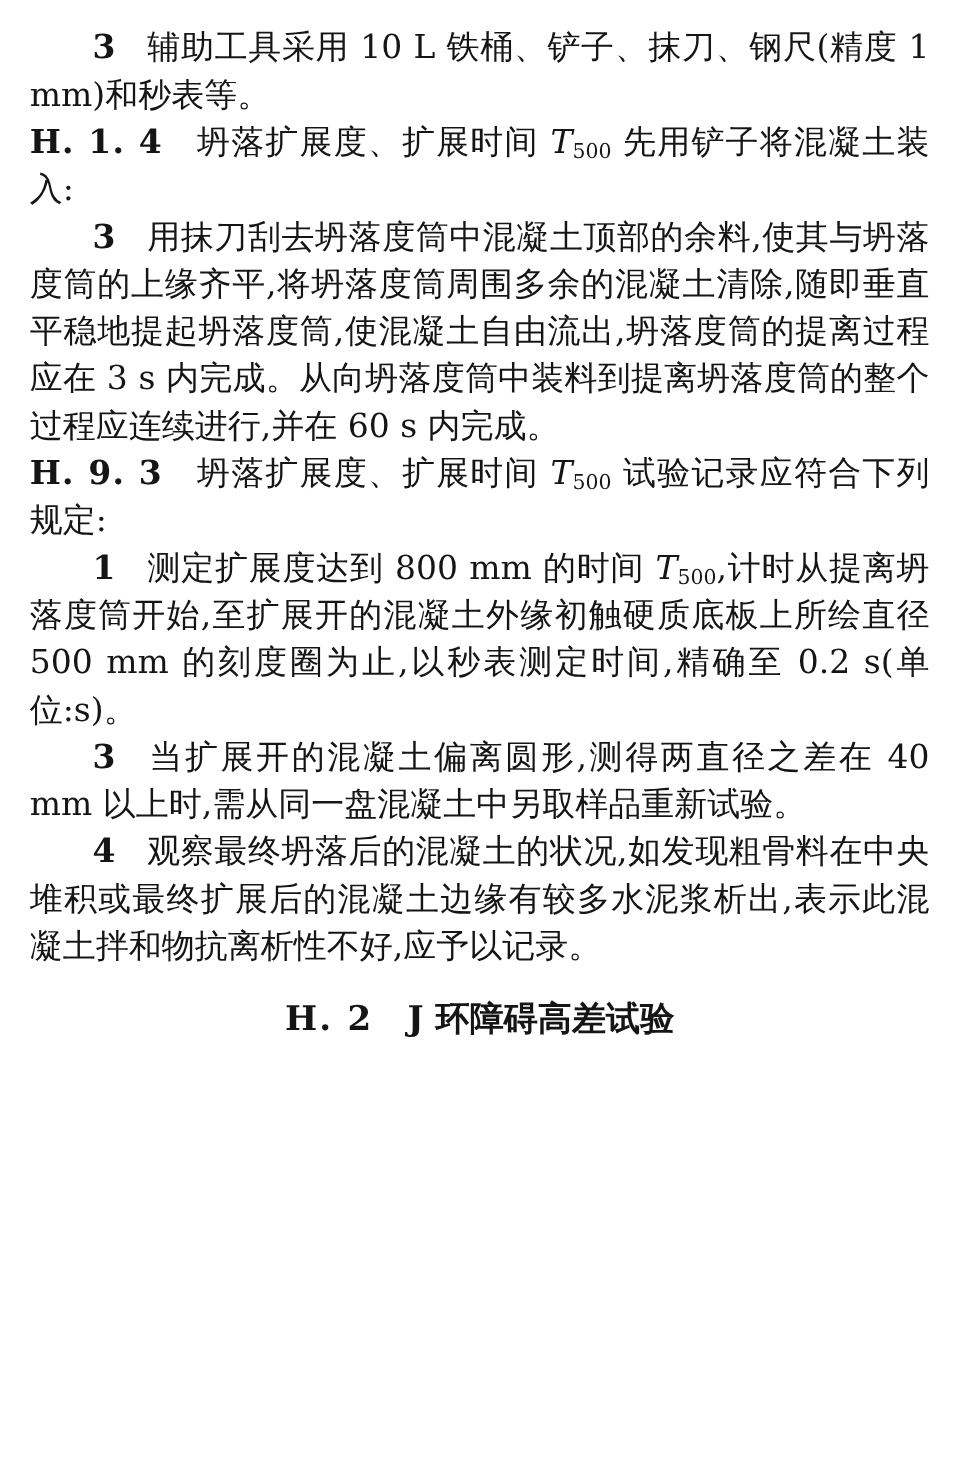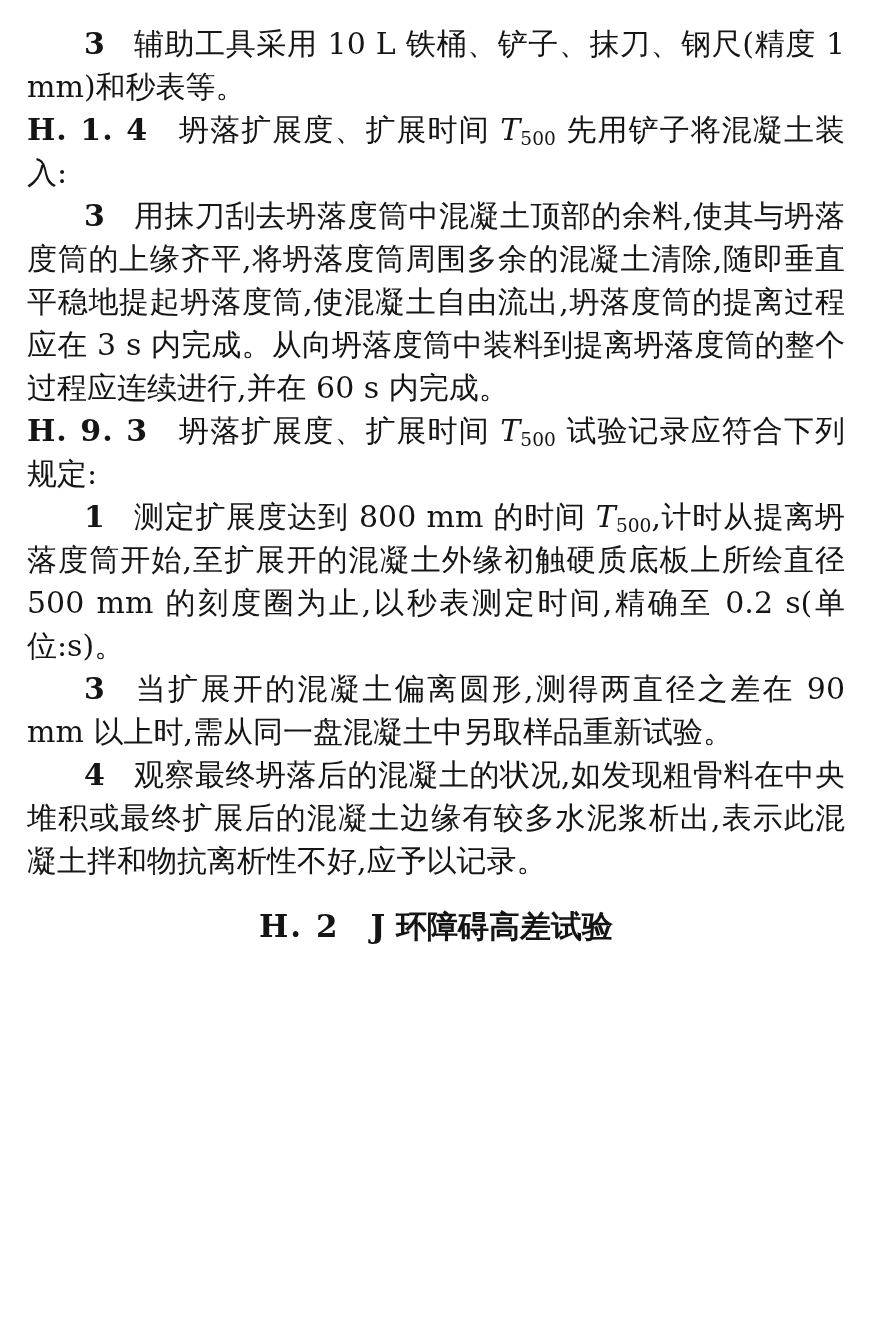--- a/index.html
+++ b/index.html
@@ -62,19 +62,19 @@
 
 
 
   <p class="item"><span class="num">3</span><span>用抹刀刮去坍落度筒中混凝土顶部的余料,使其与坍落度筒的上缘齐平,将坍落度筒周围多余的混凝土清除,随即垂直平稳地提起坍落度筒,使混凝土自由流出,坍落度筒的提离过程应在 3 s 内完成。从向坍落度筒中装料到提离坍落度筒的整个过程应连续进行,并在 60 s 内完成。</span></p>
 
   <p class="clause"><span class="cnum">H. 9. 3</span><span>坍落扩展度、扩展时间 </span><span class="var">T</span><sub>500</sub><span> 试验记录应符合下列规定:</span></p>
 
   <p class="item"><span class="num">1</span><span>测定扩展度达到 800 mm 的时间 </span><span class="var">T</span><sub>500</sub><span>,计时从提离坍落度筒开始,至扩展开的混凝土外缘初触硬质底板上所绘直径 500 mm 的刻度圈为止,以秒表测定时间,精确至 0.2 s(单位:s)。</span></p>
 
 
-  <p class="item"><span class="num">3</span><span>当扩展开的混凝土偏离圆形,测得两直径之差在 90 mm 以上时,需从同一盘混凝土中另取样品重新试验。</span></p>
+  <p class="item"><span class="num">3</span><span>当扩展开的混凝土偏离圆形,测得两直径之差在 40 mm 以上时,需从同一盘混凝土中另取样品重新试验。</span></p>
 
   <p class="item"><span class="num">4</span><span>观察最终坍落后的混凝土的状况,如发现粗骨料在中央堆积或最终扩展后的混凝土边缘有较多水泥浆析出,表示此混凝土拌和物抗离析性不好,应予以记录。</span></p>
 
   <p class="section-head"><span class="cnum">H. 2</span><span>J 环障碍高差试验</span></p>
 
 </div>
 
 </body></html>

